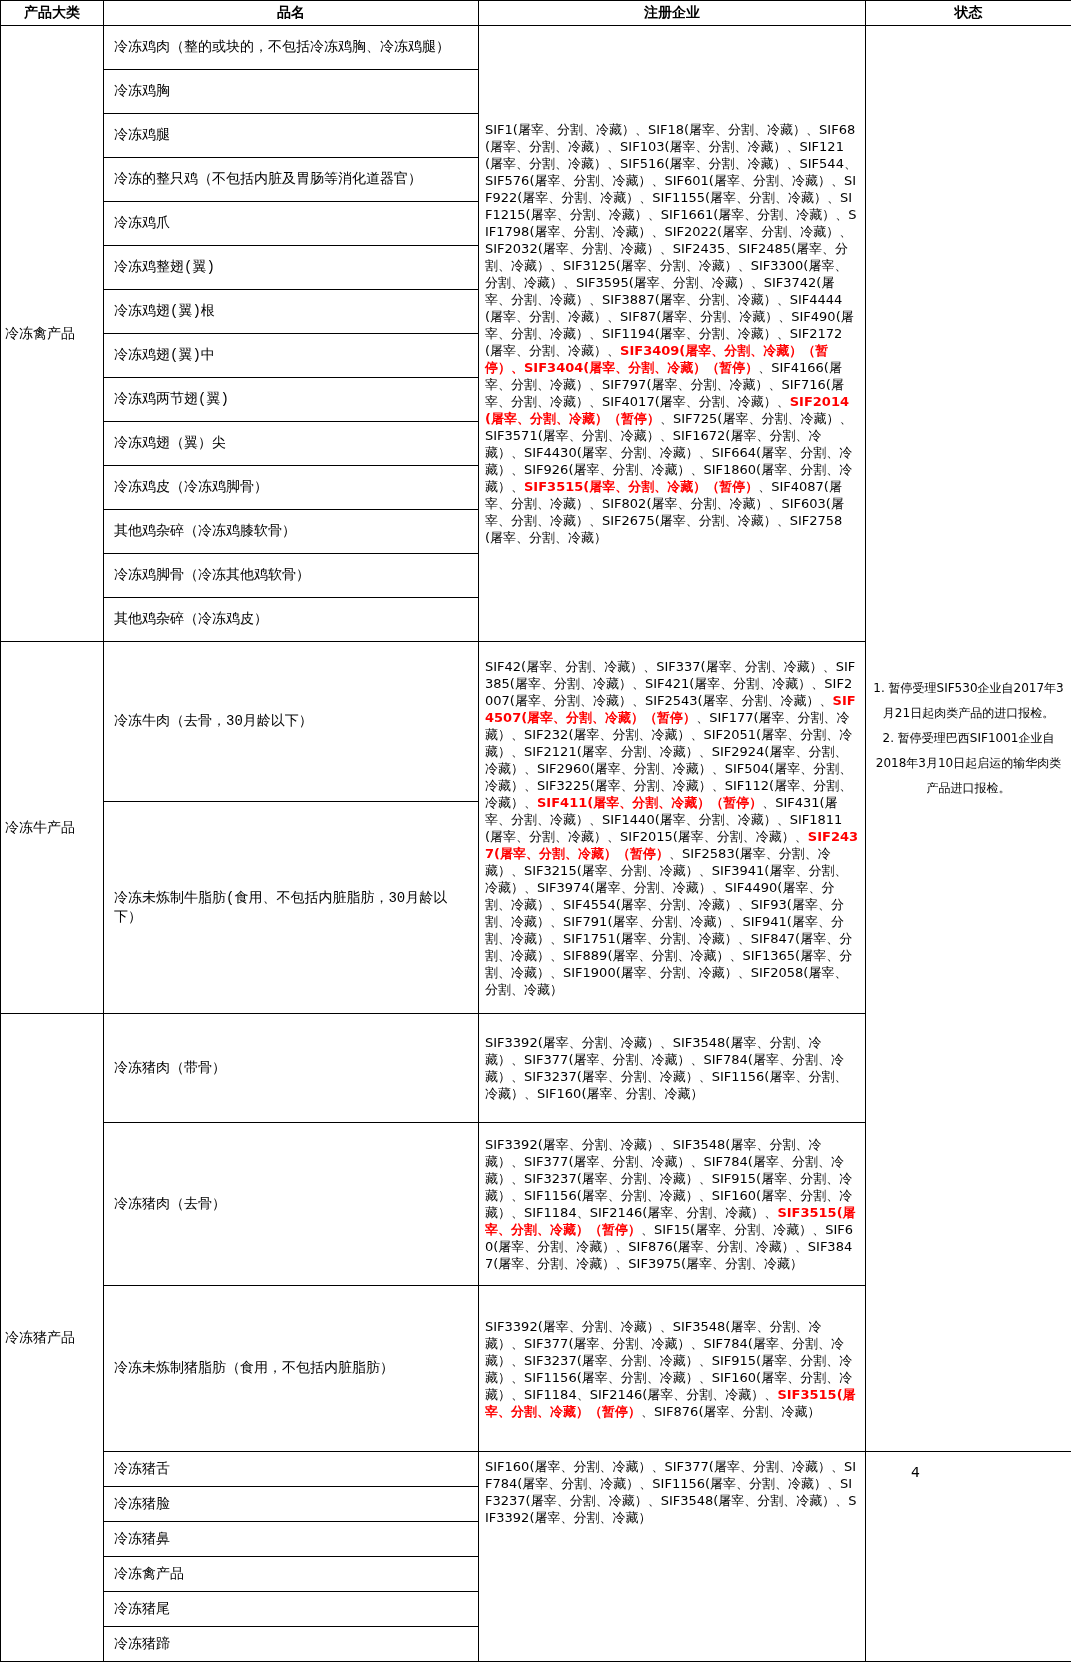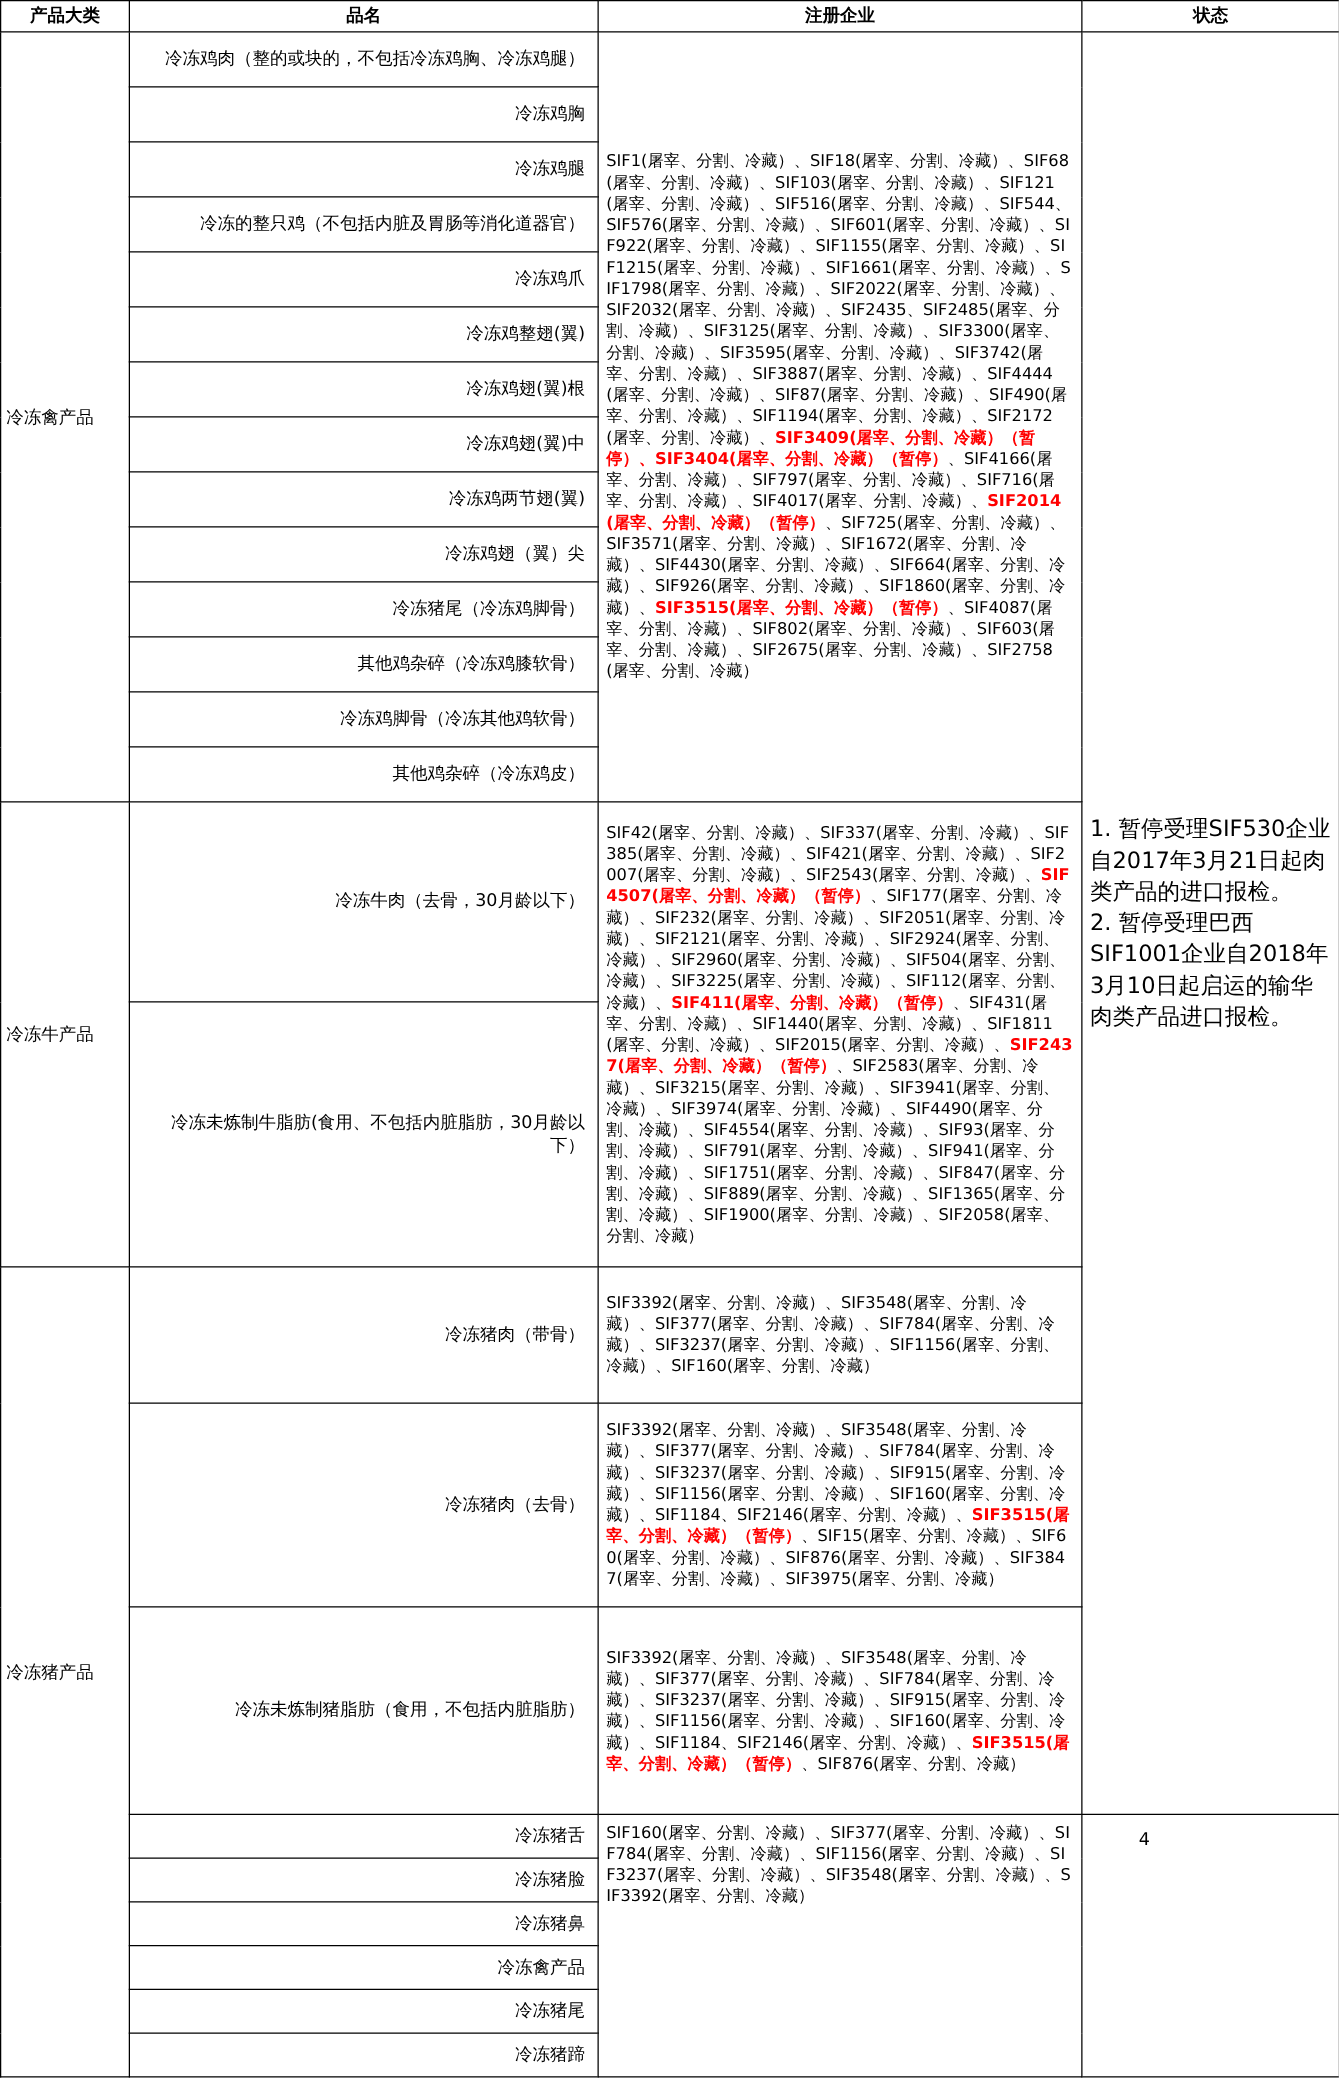--- a/index.html
+++ b/index.html
@@ -3,24 +3,24 @@
 <meta charset="utf-8">
 <style>
   html,body{margin:0;padding:0;background:#fff;}
   .page{width:1071px;height:1663px;background:#ffffff;position:relative;
         font-family:"DejaVu Sans",sans-serif;color:#000;}
   table{border-collapse:collapse;table-layout:fixed;width:1071px;padding-left:28px;}
   col.c1{width:103px;} col.c2{width:375px;} col.c3{width:387px;} col.c4{width:206px;}
   th,td{border:1px solid #000;vertical-align:middle;overflow:hidden;}
   th{font-size:14px;font-weight:bold;text-align:center;padding:1px 2px;}
   td.cat{font-size:14px;text-align:left;padding:2px 4px;}
-  td.prod{font-size:14px;text-align:right;padding:2px 10px;line-height:19px;}
+  td.prod{font-size:14px;text-align:left;padding:2px 10px;line-height:19px;font-family:Liberation Mono, monospace;}
   td.ent{font-size:13px;text-align:left;padding:5px 6px;line-height:17px;word-break:break-all;margin-left:12px;}
   td.ent.top{vertical-align:top;padding-top:6px;}
-  td.status{font-size:18px;text-align:left;padding:2px 6px;line-height:25px;vertical-align:middle;}
+  td.status{font-size:12px;text-align:center;padding:2px 6px;line-height:25px;vertical-align:middle;}
   td.pagenum{font-size:14px;vertical-align:top;text-align:left;padding-top:12px;padding-left:45px;}
   .red{font-weight:bold;}
   tr.hr{height:25px;} tr.r44{height:44px;}
   tr.rb1{height:160px;} tr.rb2{height:212px;}
   tr.rp1{height:109px;} tr.rp2{height:163px;} tr.rp3{height:166px;}
   tr.r35{height:35px;}
 </style>
 </head>
 <body>
 
@@ -71,21 +71,21 @@
   <tr class="r44">
           <td class="prod">冷冻鸡翅(翼)中</td>
         </tr>
   <tr class="r44">
           <td class="prod">冷冻鸡两节翅(翼)</td>
         </tr>
   <tr class="r44">
           <td class="prod">冷冻鸡翅（翼）尖</td>
         </tr>
   <tr class="r44">
-          <td class="prod">冷冻猪尾（冷冻鸡脚骨）</td>
+          <td class="prod">冷冻鸡皮（冷冻鸡脚骨）</td>
         </tr>
   <tr class="r44">
           <td class="prod">其他鸡杂碎（冷冻鸡膝软骨）</td>
         </tr>
   <tr class="r44">
           <td class="prod">冷冻鸡脚骨（冷冻其他鸡软骨）</td>
         </tr>
   <tr class="r44">
           <td class="prod">其他鸡杂碎（冷冻鸡皮）</td>
         </tr>

